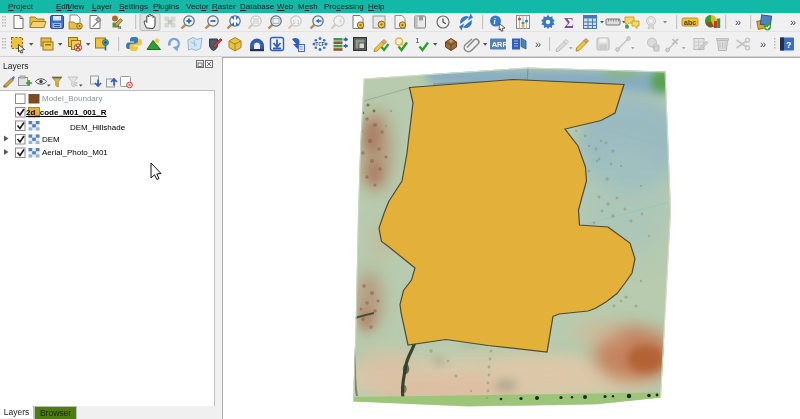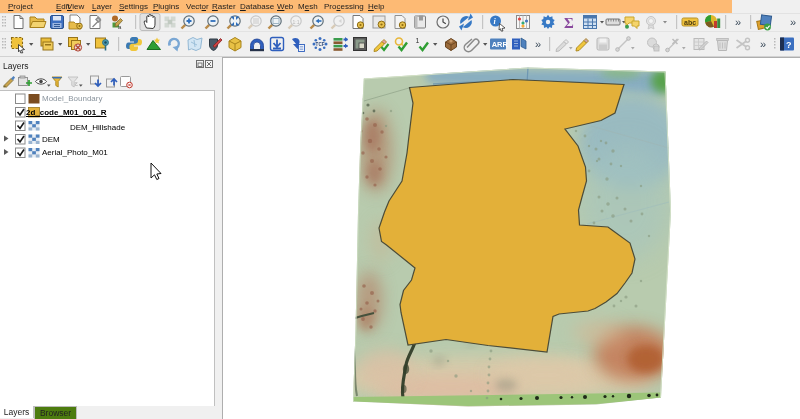--- a/index.html
+++ b/index.html
@@ -1,14 +1,14 @@
 <!DOCTYPE html>
 <html><head><meta charset="utf-8"><style>
 html,body{margin:0;padding:0;width:800px;height:419px;overflow:hidden;background:#f0f0f0;font-family:"Liberation Sans",sans-serif;}
-#menubar{position:absolute;left:0;top:0;width:732px;height:13px;background:#fdba74;}
+#menubar{position:absolute;left:0;top:0;width:800px;height:13px;background:#14b8a6;}
 .mi{position:absolute;top:0;font-size:8px;line-height:13px;color:#1c1c1c;}
 .mi u{text-decoration:underline;}
 #tbsvg{position:absolute;left:0;top:13px;}
 #panel{position:absolute;left:0;top:57px;width:215px;height:349px;background:#f0f0f0;}
 #ptitle{position:absolute;left:3px;top:4px;font-size:8.5px;color:#1c1c1c;}
 #tree{position:absolute;left:0px;top:33px;width:214px;height:315px;background:#ffffff;border-top:1px solid #c0c0c0;border-right:1px solid #c0c0c0;}
 .lrow{position:absolute;font-size:8px;line-height:10px;color:#000;white-space:nowrap;}
 #canvas{position:absolute;left:222px;top:57px;width:578px;height:362px;background:#fff;border-left:1px solid #aeaeae;border-top:1px solid #aeaeae;}
 #tabs{position:absolute;left:0;top:406px;width:222px;height:13px;background:#f0f0f0;}
 .tab{position:absolute;top:0;height:12px;font-size:8.5px;line-height:12px;color:#222;text-align:center;}

